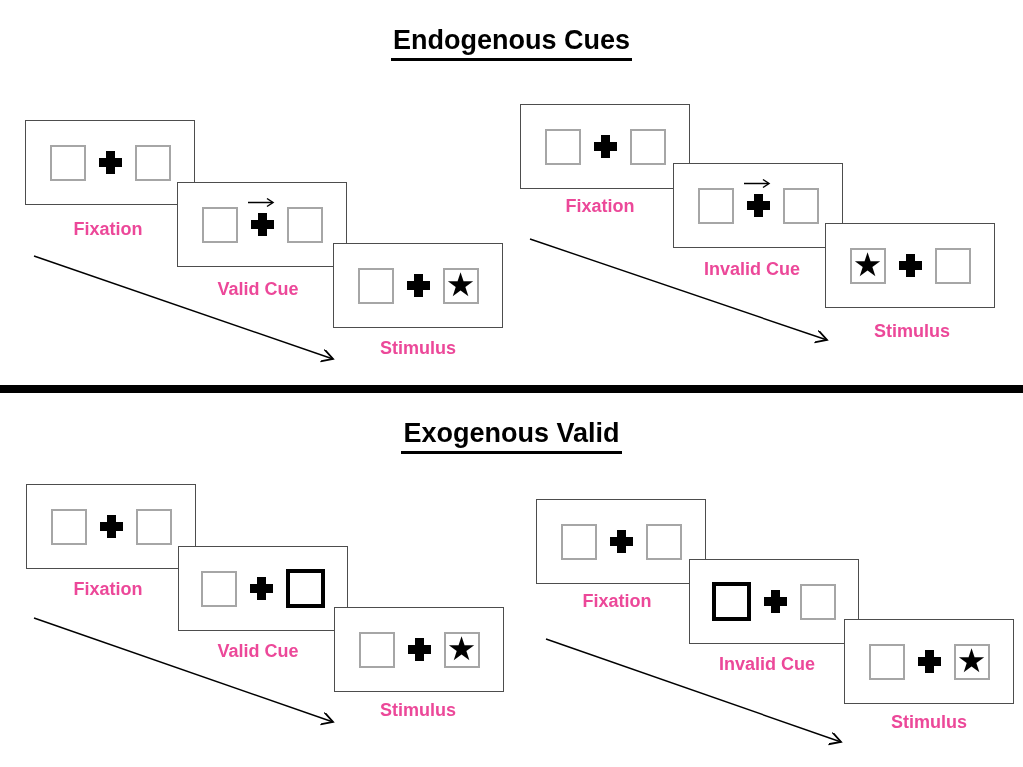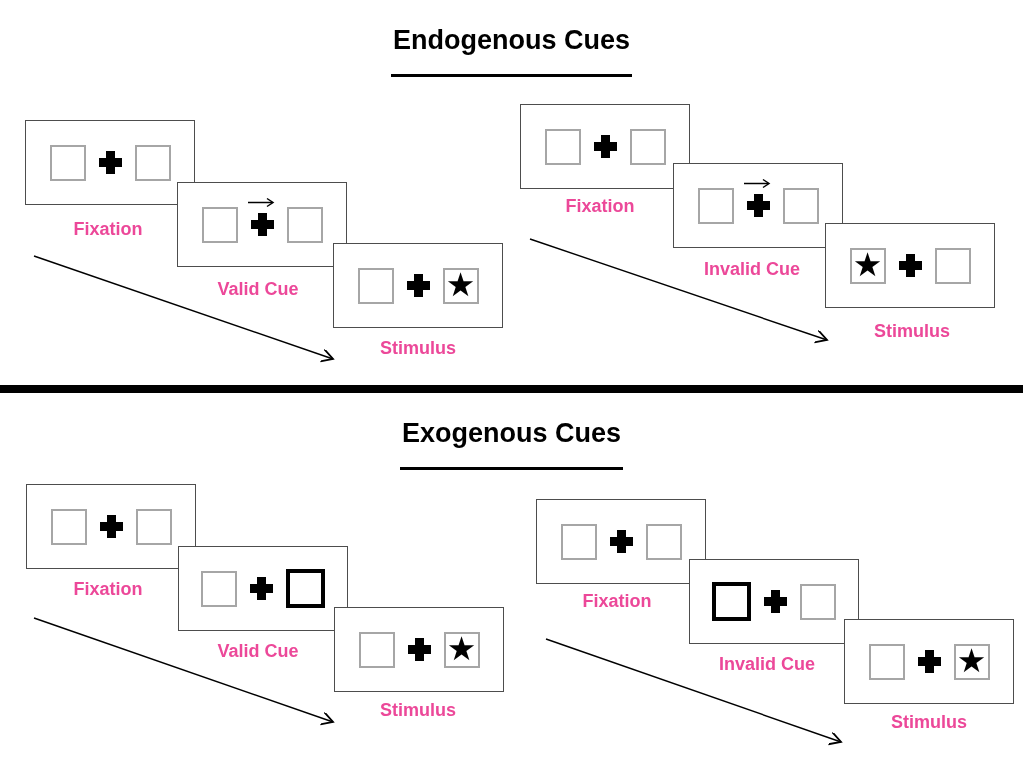--- a/index.html
+++ b/index.html
@@ -6,21 +6,21 @@
   body{
     width:1023px;height:767px;position:relative;overflow:hidden;
     background:#ffffff;color:#000;
     font-family:"Liberation Sans",sans-serif;
   }
   .title{
     position:absolute;left:0;width:100%;text-align:center;
     font-size:27px;font-weight:bold;z-index:3;
   }
   .title span{
-    display:inline-block;border-bottom:3px solid #000;padding:0 2px 18px 2px;
+    display:inline-block;border-bottom:3px solid #000;padding:0 2px 2px 2px;
   }
   .divider{
     position:absolute;left:0;top:385px;width:1023px;height:8px;
     background:#000;z-index:3;
   }
   .panel{
     position:absolute;width:170px;height:85px;box-sizing:border-box;
     background:#fff;border:1px solid #4d4d4d;
     display:flex;align-items:center;justify-content:center;gap:13px;
     z-index:2;
@@ -55,21 +55,21 @@
     font-weight:bold;font-size:18px;color:#ec4899;white-space:nowrap;z-index:4;
   }
   .arrows{
     position:absolute;left:0;top:0;z-index:1;
   }
 </style>
 </head>
 <body>
 
 <div class="title" style="top:25px;"><span>Endogenous Cues</span></div>
-<div class="title" style="top:418px;"><span>Exogenous Cues</span></div>
+<div class="title" style="top:418px;"><span>Exogenous Valid</span></div>
 
 <div class="divider"></div>
 
 <svg class="arrows" width="1023" height="767" viewBox="0 0 1023 767">
   <defs>
     <marker id="ah" markerWidth="12" markerHeight="12" refX="8" refY="4.5" orient="auto">
       <path d="M0,0 L8,4.5 L0,9" fill="none" stroke="#000" stroke-width="1.3"></path>
     </marker>
   </defs>
   <line x1="34" y1="256" x2="333" y2="359" stroke="#000" stroke-width="1.4" marker-end="url(#ah)"></line>

